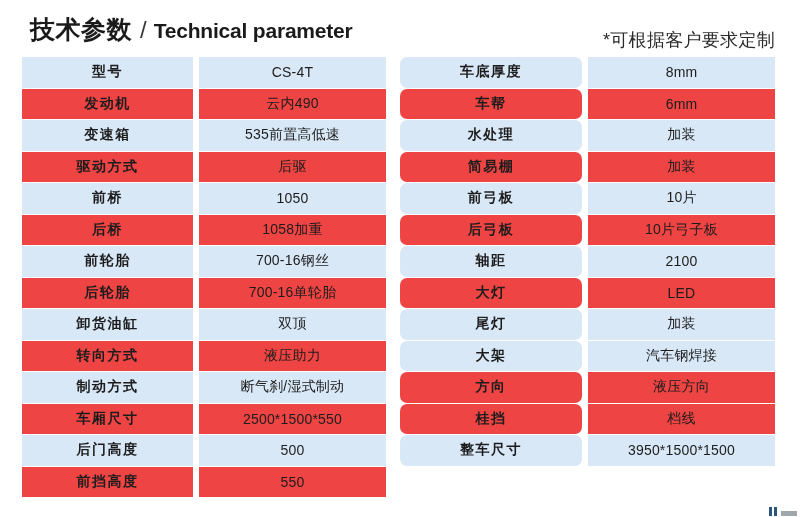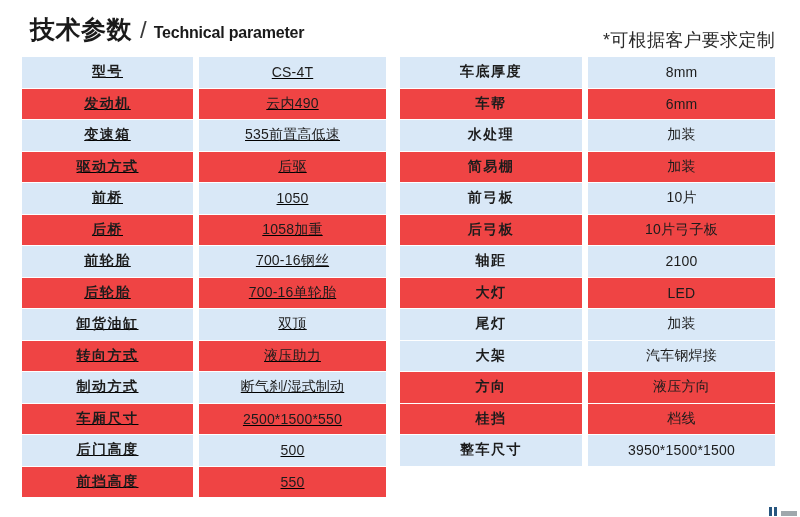--- a/index.html
+++ b/index.html
@@ -37,21 +37,21 @@
     color: #1a1a1a;
     letter-spacing: 0.5px;
   }
   .title-slash {
     font-size: 24px;
     font-weight: 400;
     color: #3a3a3a;
     margin: 0 7px 0 8px;
   }
   .title-en {
-    font-size: 16px;
+    font-size: 21px;
     font-weight: 600;
     color: #1a1a1a;
     letter-spacing: -0.2px;
   }
   .header-note {
     position: absolute;
     right: 25px;
     top: 28px;
     font-size: 18px;
     color: #2b2b2b;
@@ -67,21 +67,20 @@
     width: 800px;
     height: 440px;
   }
   .spec-table {
     position: absolute;
     top: 0;
   }
   #table-left {
     left: 22px;
     width: 384px;
-    text-decoration: underline;
   }
   #table-right {
     left: 400px;
     width: 375px;
   }
 
   .spec-row {
     display: flex;
     height: 30.5px;
     margin-bottom: 1px;
@@ -105,21 +104,21 @@
   }
   .cell-value {
     font-weight: 400;
     letter-spacing: 0.2px;
   }
 
   #table-left .cell-label { width: 171px; }
   #table-left .gap { width: 6px; background: #ffffff !important; }
   #table-left .cell-value { width: 187px; }
 
-  #table-right .cell-label { width: 182px; }
+  #table-right .cell-label { width: 182px; border-radius: 7px; }
   #table-right .gap { width: 6px; background: #ffffff !important; }
   #table-right .cell-value { width: 187px; }
 
   
   .watermark {
     position: absolute;
     right: 3px;
     bottom: 1px;
     display: flex;
     align-items: flex-end;

